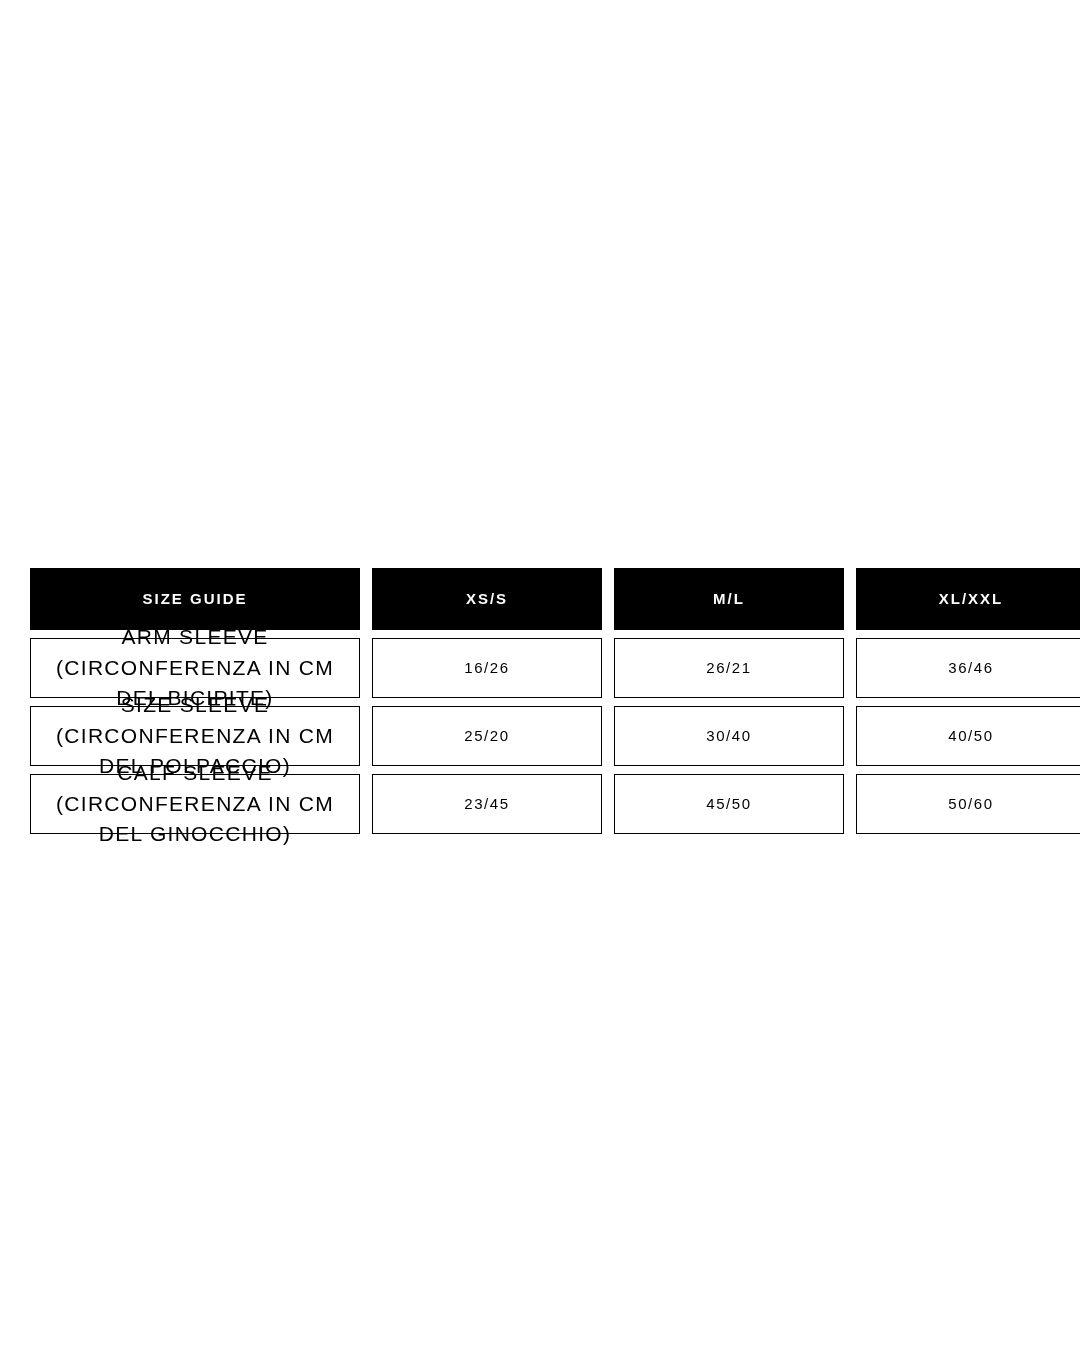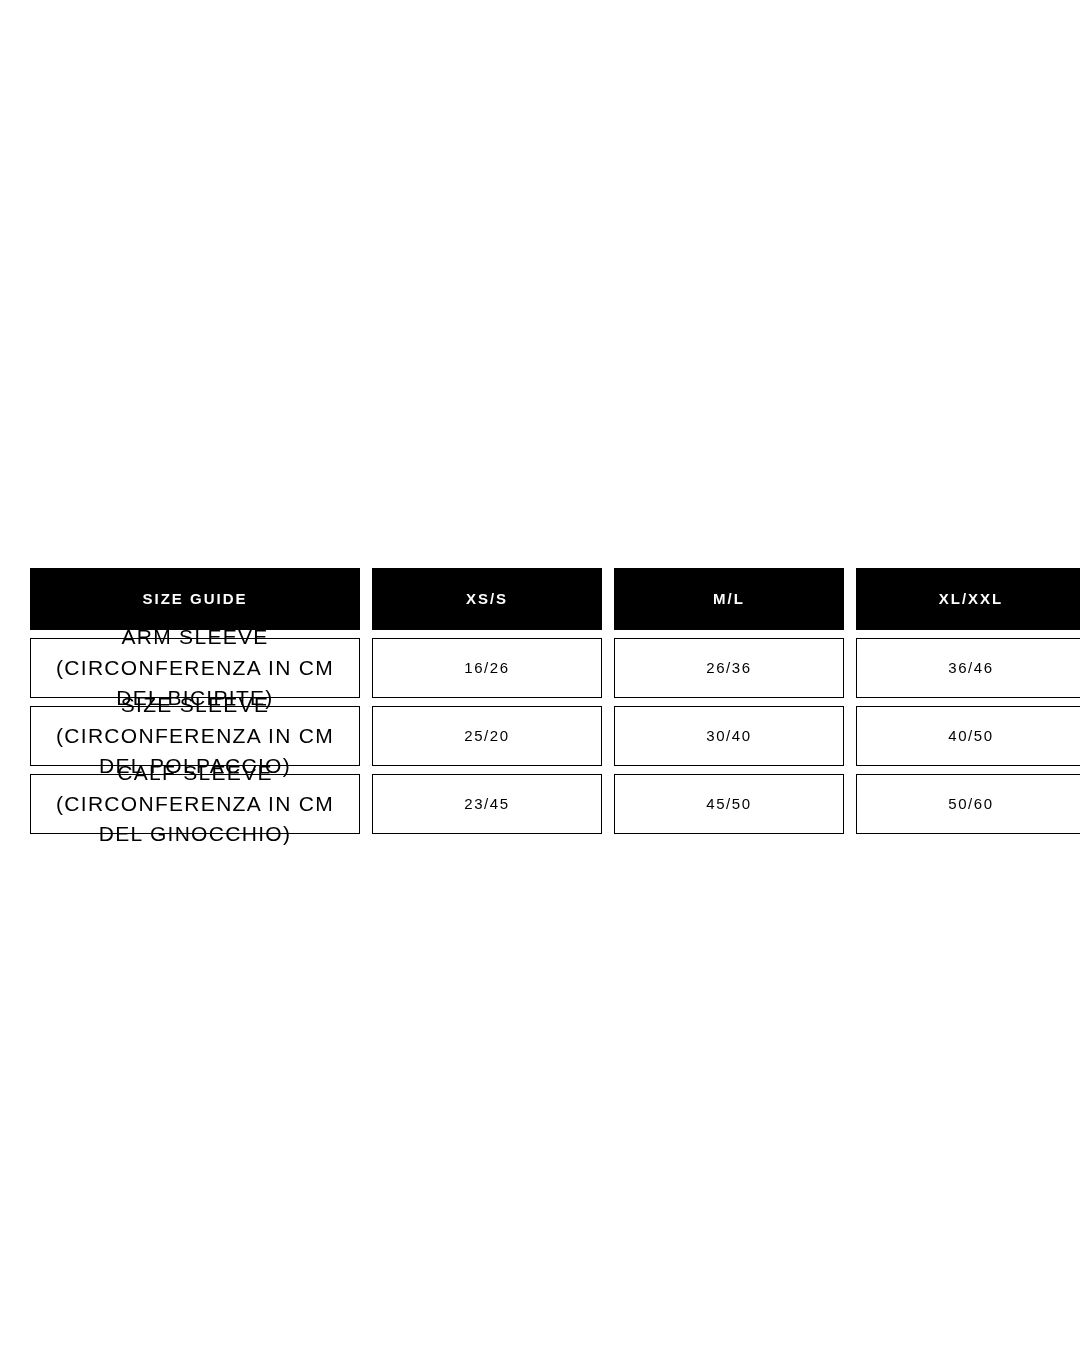--- a/index.html
+++ b/index.html
@@ -113,21 +113,21 @@
     </thead>
     <tbody>
       <tr>
         <td>
           <div class="cell body-cell label-cell">ARM SLEEVE (CIRCONFERENZA IN CM DEL BICIPITE)</div>
         </td>
         <td>
           <div class="cell body-cell value-cell">16/26</div>
         </td>
         <td>
-          <div class="cell body-cell value-cell">26/36</div>
+          <div class="cell body-cell value-cell">26/21</div>
         </td>
         <td>
           <div class="cell body-cell value-cell">36/46</div>
         </td>
       </tr>
       <tr>
         <td>
           <div class="cell body-cell label-cell">SIZE SLEEVE (CIRCONFERENZA IN CM DEL POLPACCIO)</div>
         </td>
         <td>

